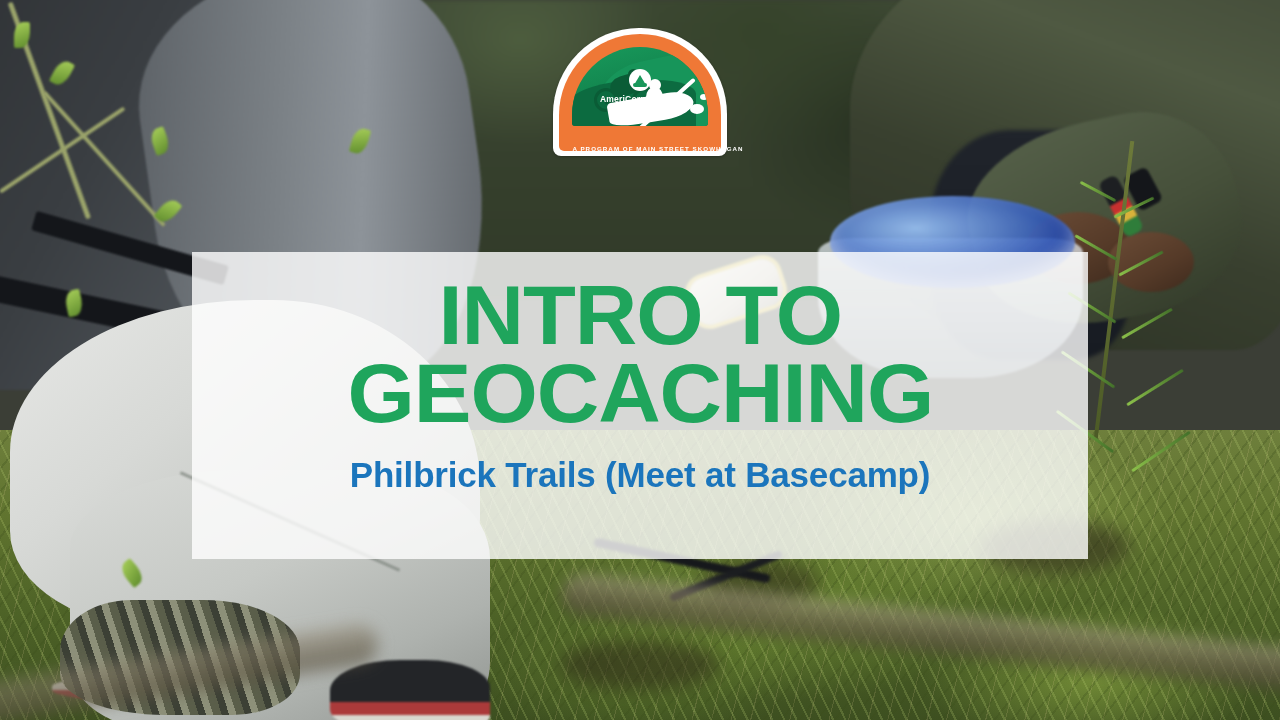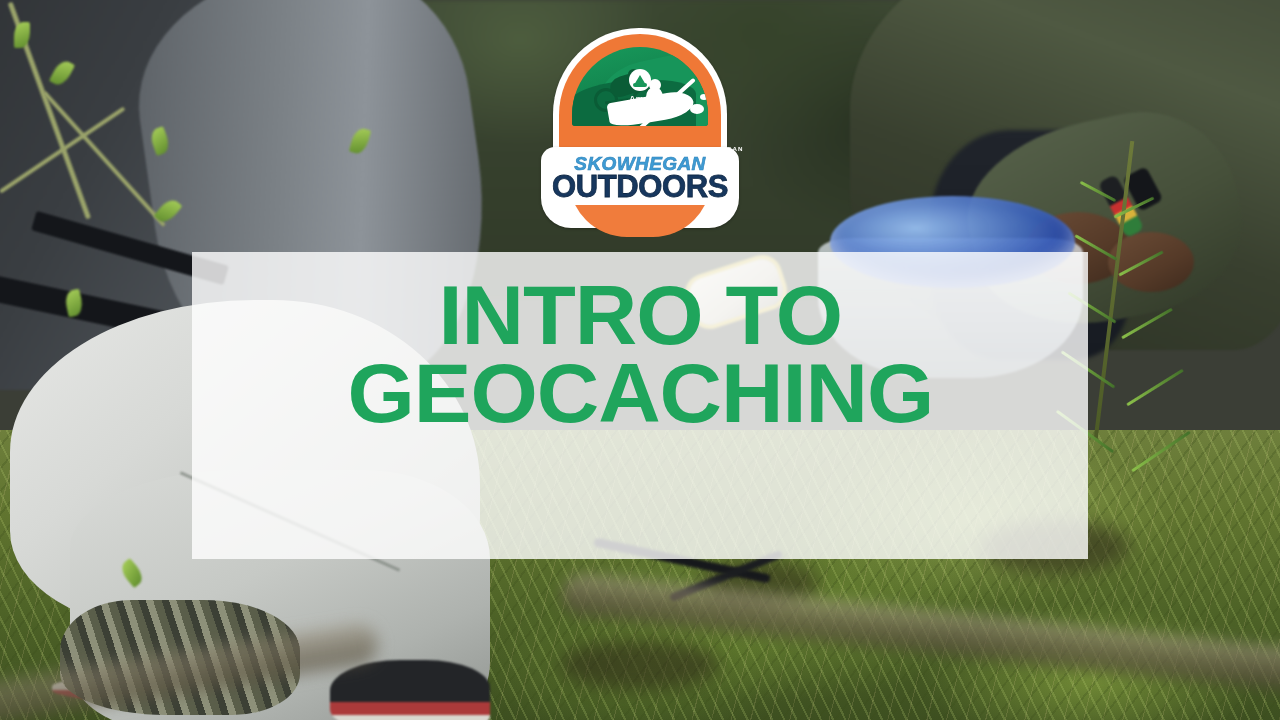--- a/index.html
+++ b/index.html
@@ -208,21 +208,21 @@
   .cyclist .head{ position:absolute; left:34px; bottom:32px; width:11px; height:11px; background:#0a5c36; border-radius:50%; }
   .kayak{ position:absolute; right:2px; bottom:2px; width:98px; height:58px; }
   .kayak .hull{ position:absolute; left:0; bottom:2px; width:86px; height:26px; background:#ffffff;
      border-radius:6px 40% 50% 60%/6px 70% 70% 40%; transform:rotate(-10deg); }
   .kayak .paddler{ position:absolute; left:38px; bottom:16px; width:17px; height:21px; background:#ffffff; border-radius:48%; }
   .kayak .phead{ position:absolute; left:41px; bottom:33px; width:12px; height:12px; background:#ffffff; border-radius:50%; }
   .kayak .paddle{ position:absolute; left:22px; bottom:18px; width:74px; height:4px; background:#ffffff;
      transform:rotate(-42deg); border-radius:2px; }
   .splash{ position:absolute; border-radius:50%; background:#ffffff; }
 
-  .ac-badge{ position:absolute; left:50%; top:22px; transform:translateX(-50%); width:80px; text-align:right; }
+  .ac-badge{ position:absolute; left:50%; top:22px; transform:translateX(-50%); width:80px; text-align:left; }
   .ac-circle{ width:22px; height:22px; border-radius:50%; background:#ffffff; margin:0 auto; position:relative; }
   .ac-mark{ position:absolute; left:50%; top:52%; transform:translate(-50%,-50%);
     width:0; height:0; border-left:6px solid transparent; border-right:6px solid transparent; border-bottom:10px solid #18975a; }
   .ac-mark2{ position:absolute; left:4px; bottom:4px; width:14px; height:4px; background:#18975a; border-radius:2px; }
   .ac-text{ font-size:8.5px; font-weight:bold; color:#ffffff; letter-spacing:.2px; margin-top:3px; }
 
   .logo-tag{
     position:absolute; left:18px; top:104px; width:162px; height:20px;
     display:flex; align-items:center; justify-content:center;
     color:#ffffff; font-size:6.2px; font-weight:bold; letter-spacing:1.05px;
@@ -382,29 +382,23 @@
             <span class="ac-mark"></span>
               <span class="ac-mark2"></span>
           </div>
           <div class="ac-text">AmeriCorps</div>
         </div>
       </div>
       <div class="logo-tag">A PROGRAM OF MAIN STREET SKOWHEGAN</div>
     </div>
   </div>
 
-  <div class="logo-plate">
-    <div class="word-sk">SKOWHEGAN</div>
-    <div class="word-out">OUTDOORS</div>
-    <div class="swoosh-box">
-      <div class="swoosh"></div>
-    </div>
-  </div>
 </div>
 
 <div class="panel">
   <div class="title">
     <div>INTRO TO</div>
     <div>GEOCACHING</div>
   </div>
   <div class="subtitle">
+    <div>Philbrick Trails (Meet at Basecamp)</div>
   </div>
 </div>
 
 </body></html>

